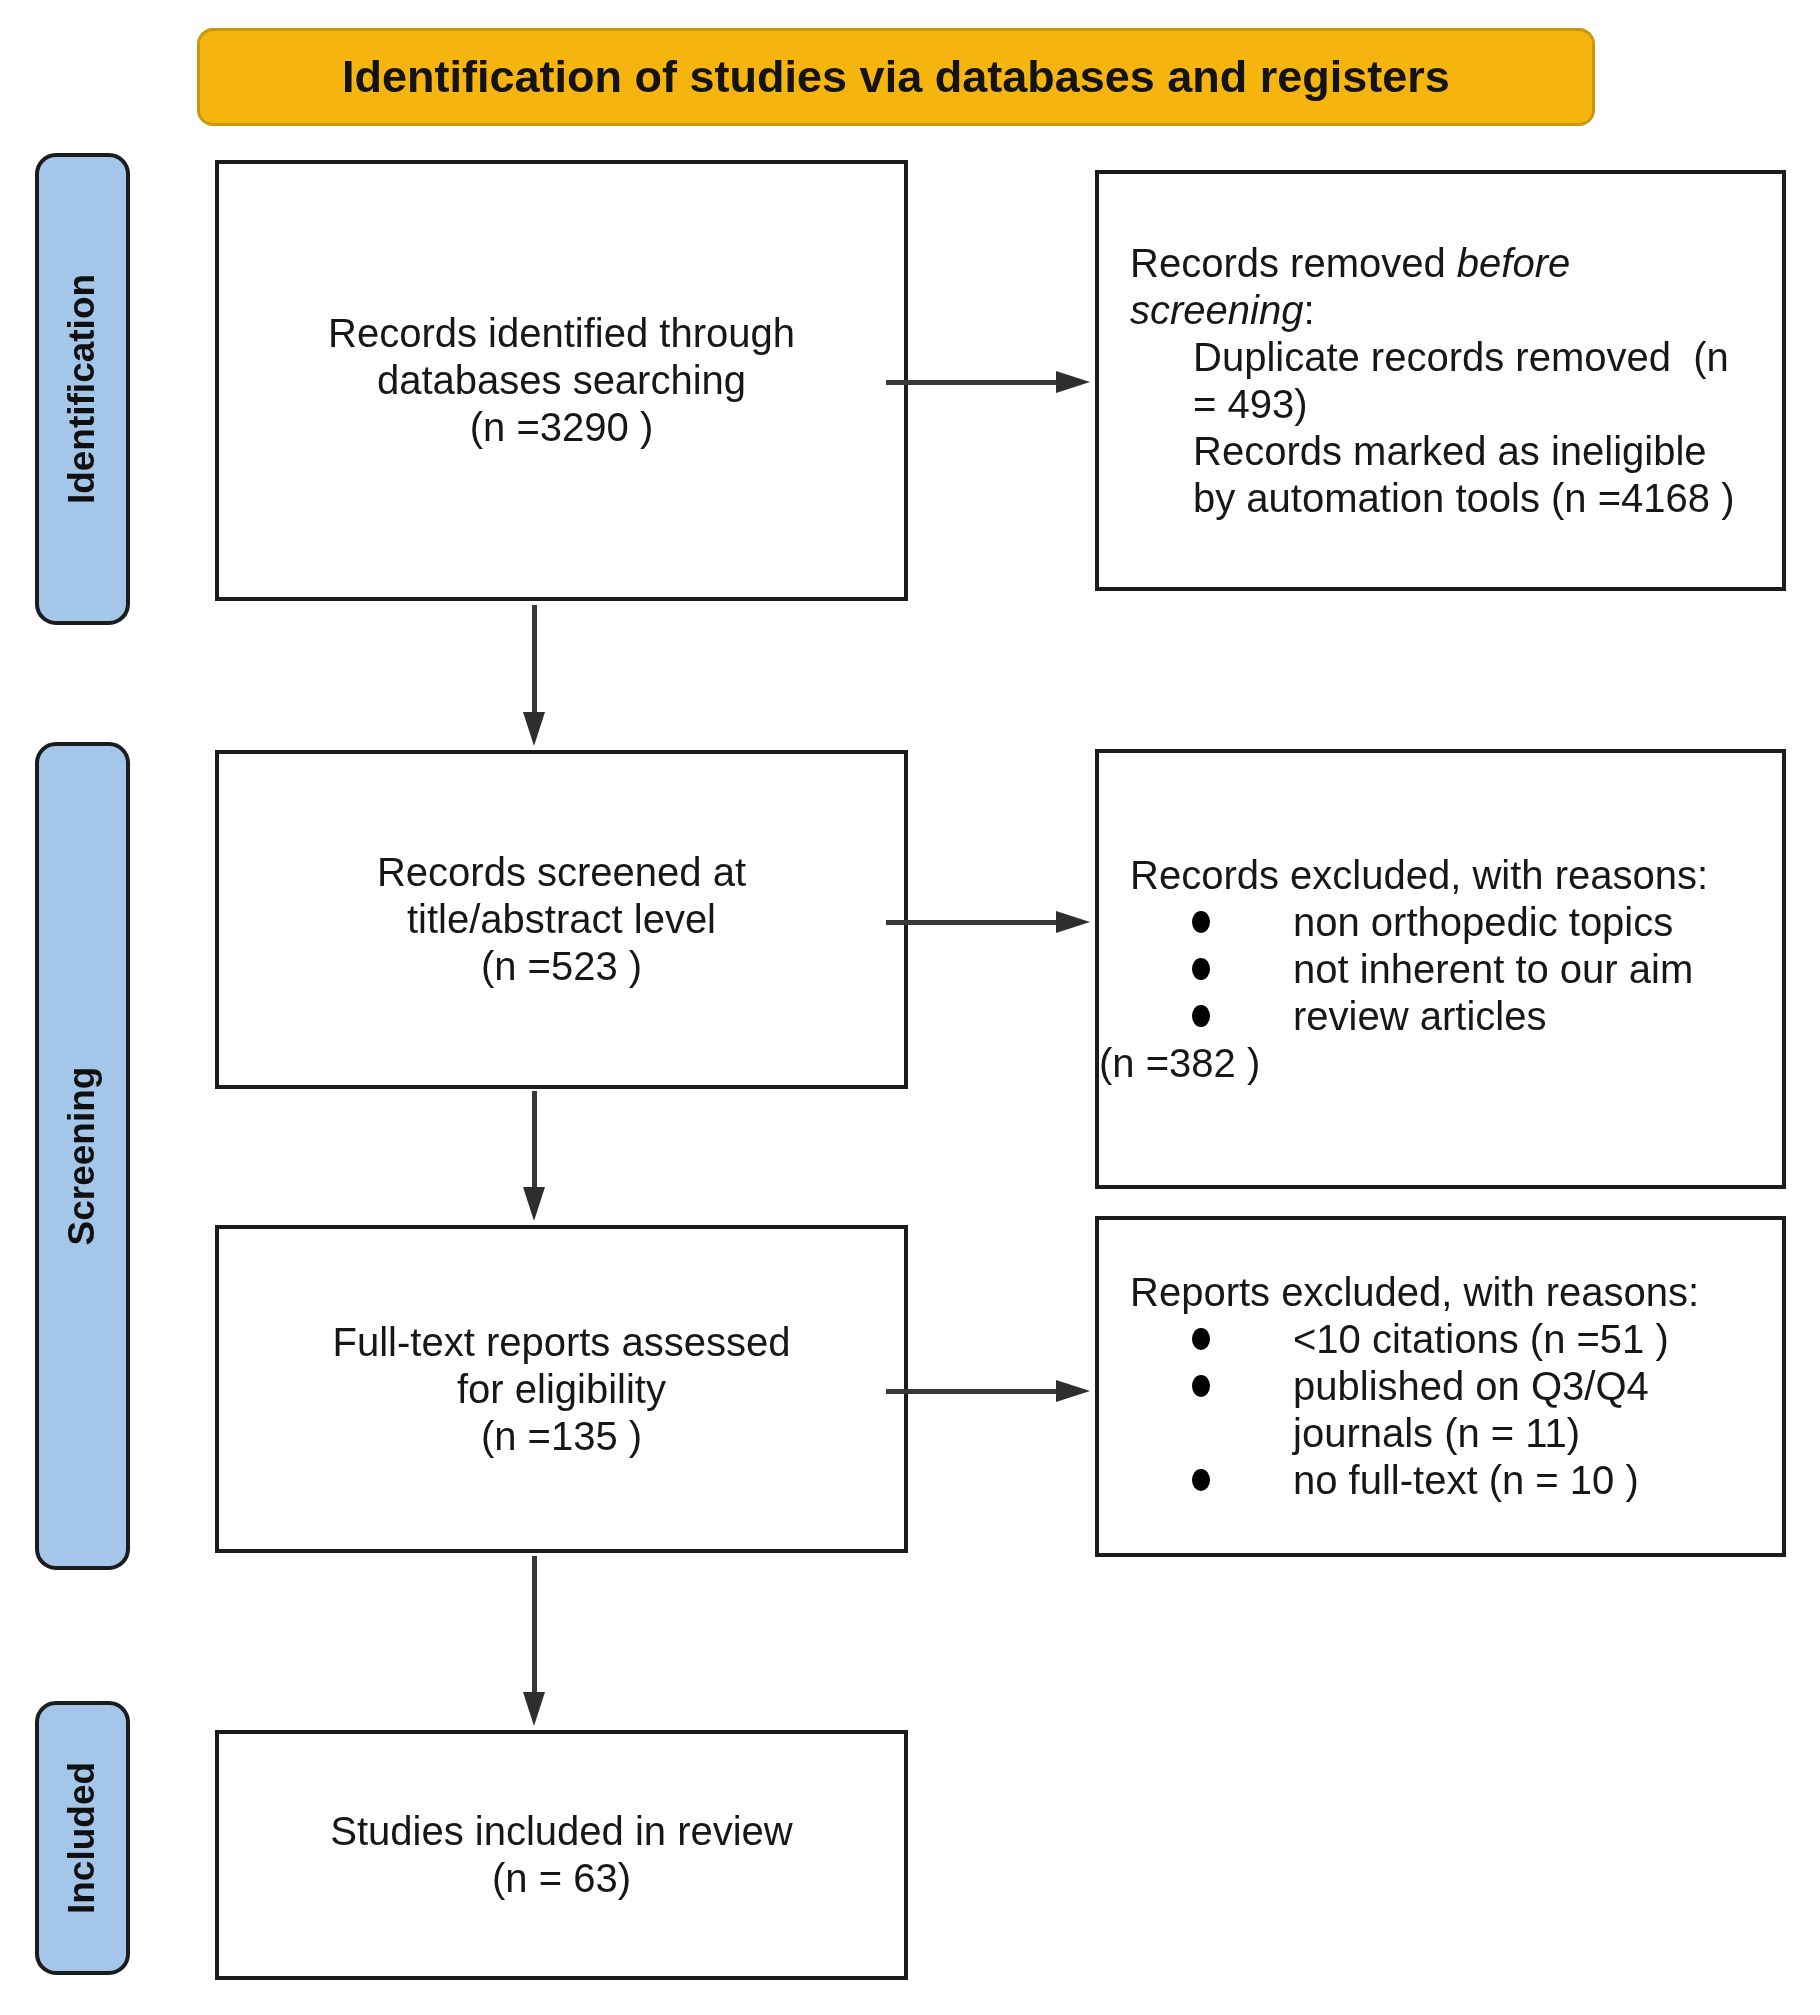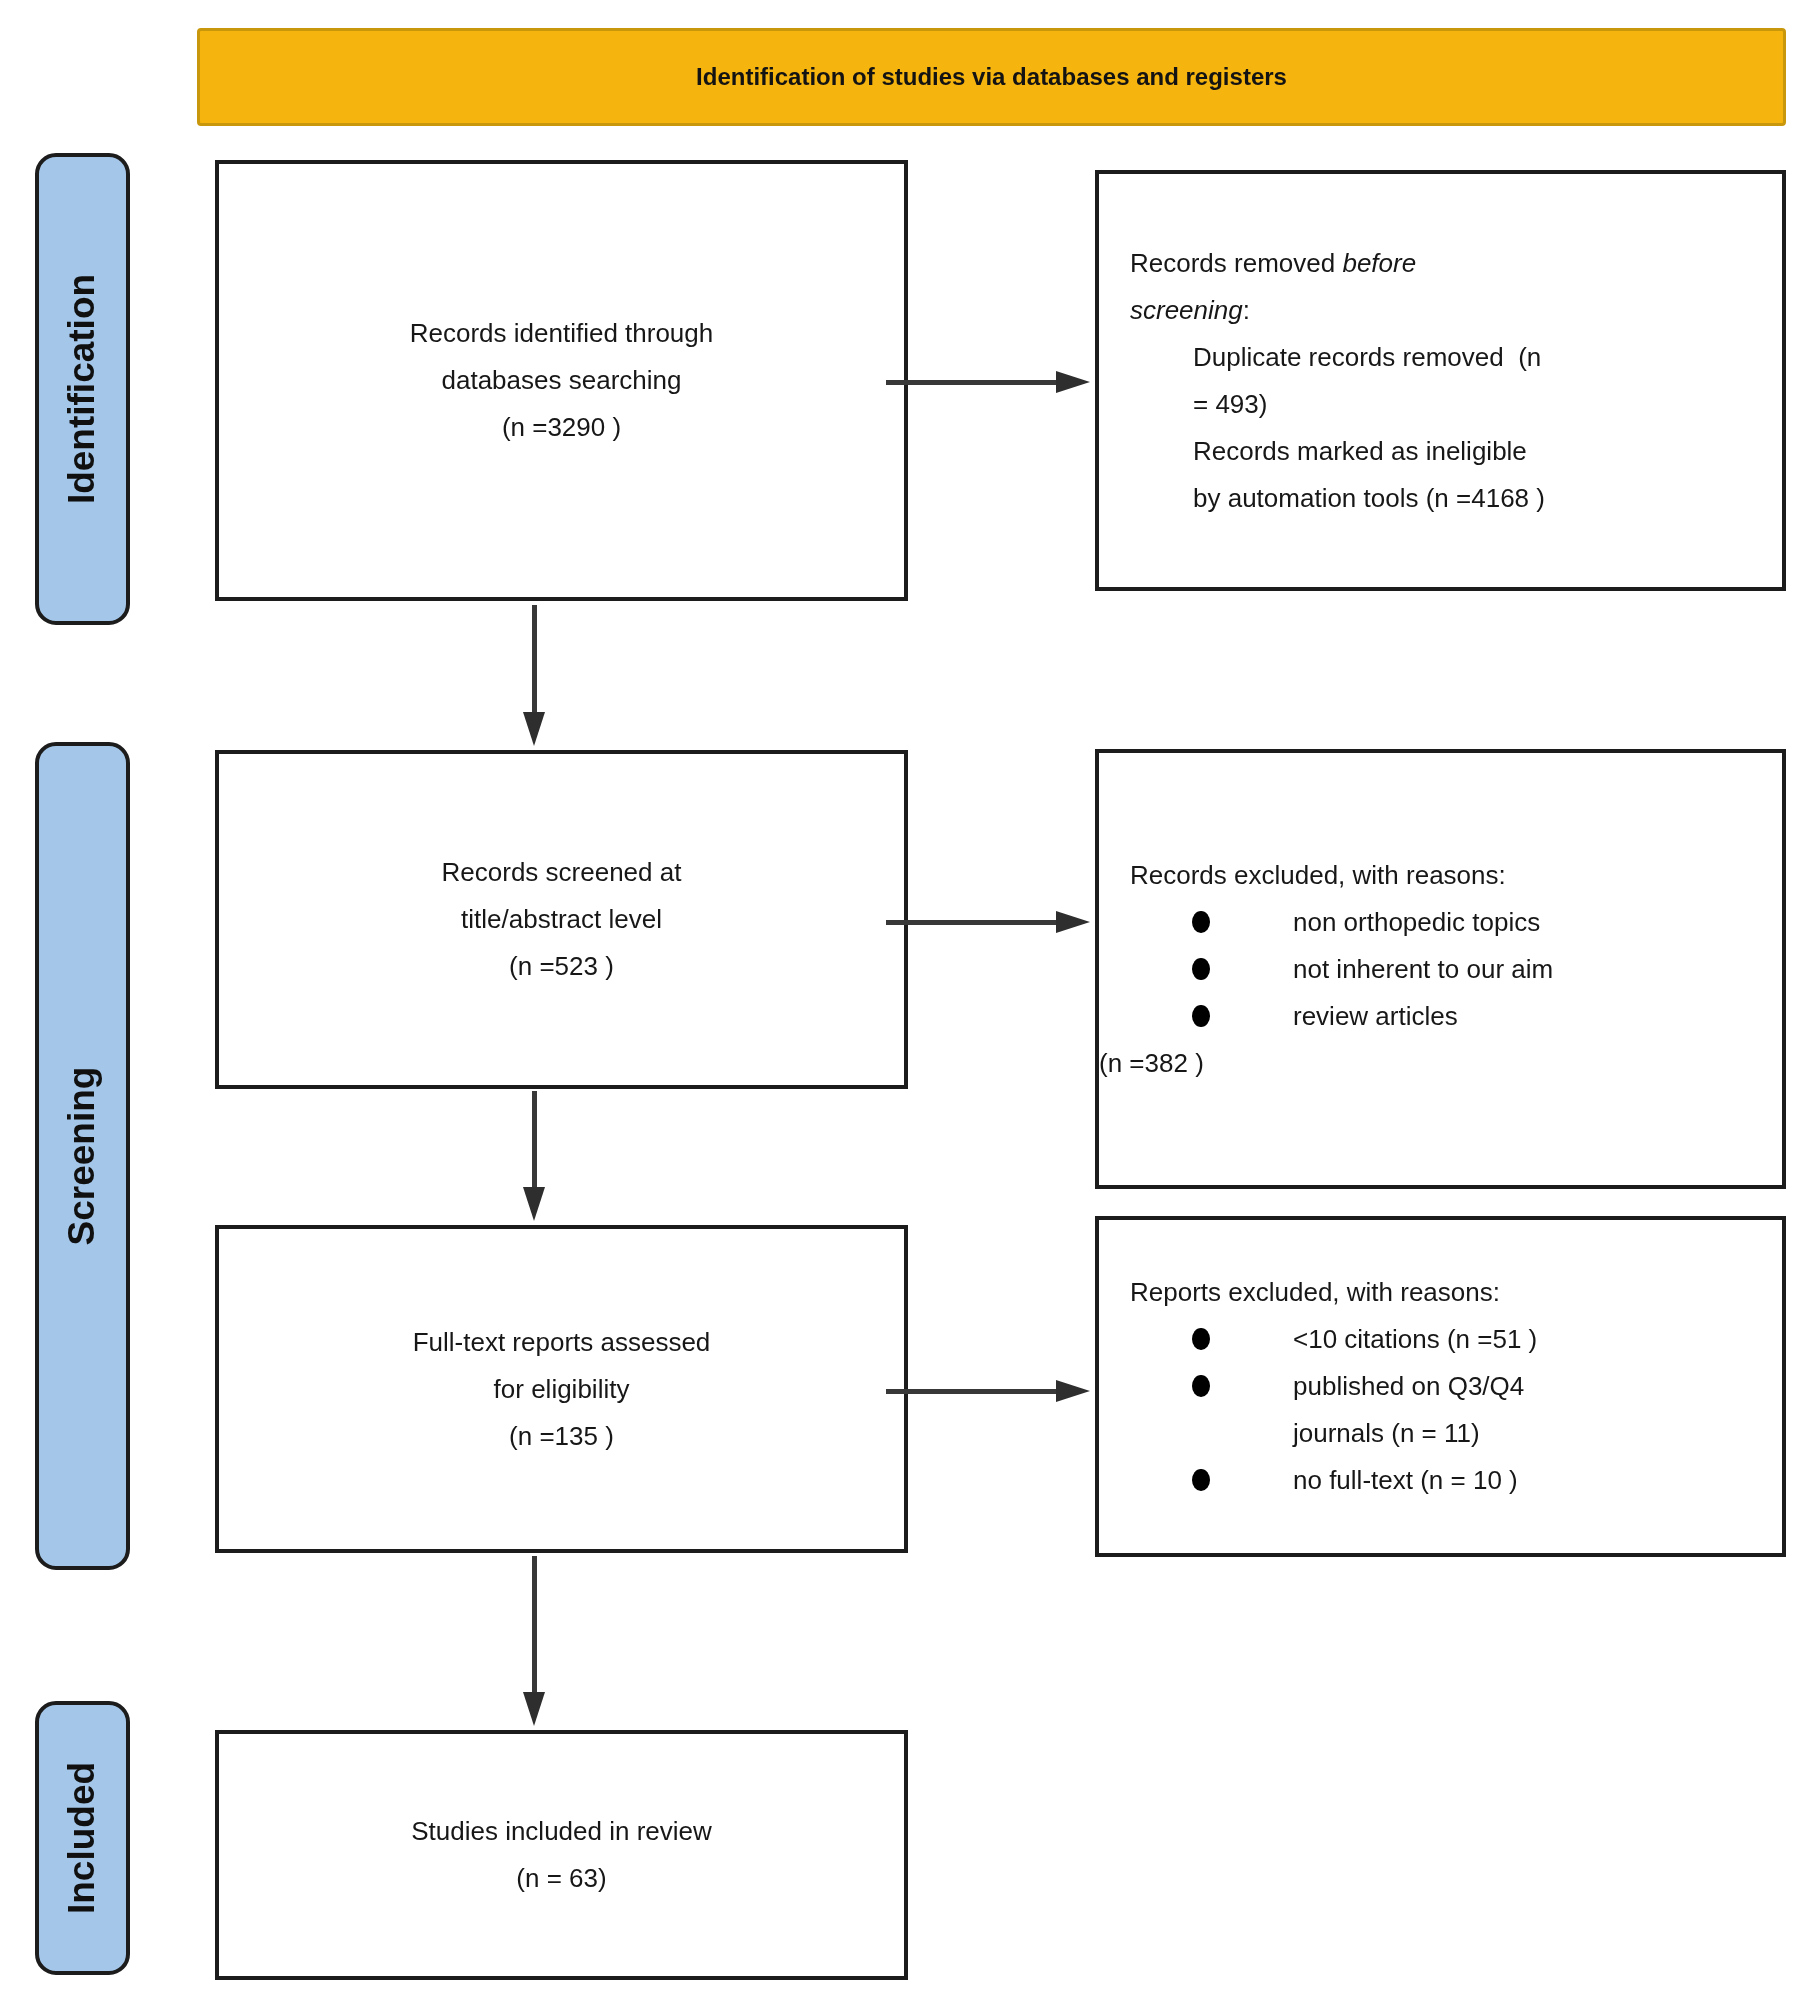--- a/index.html
+++ b/index.html
@@ -5,44 +5,44 @@
   html,body{margin:0;padding:0;background:#ffffff;}
   .canvas{
     position:relative;
     width:1821px;height:2015px;
     background:#ffffff;
     font-family:"Liberation Sans", sans-serif;
     color:#171717;
   }
   
   .banner{
-    position:absolute;left:197px;top:28px;width:1589px;height:98px;
-    background:#F6B40F;border:3.7px solid #C9970B;border-radius:4px;
+    position:absolute;left:197px;top:28px;width:1398px;height:98px;
+    background:#F6B40F;border:3.7px solid #C9970B;border-radius:16px;
     box-sizing:border-box;
     display:flex;align-items:center;justify-content:center;
-    font-weight:bold;font-size:24px;color:#131313;
+    font-weight:bold;font-size:45px;color:#131313;
   }
   
   .stage{
     position:absolute;left:35px;width:95px;
     background:#A4C6E8;border:4.5px solid #1c1c1c;border-radius:21px;
     box-sizing:border-box;
     display:flex;align-items:center;justify-content:center;
   }
   .stage .rot{
     transform:rotate(-90deg);white-space:nowrap;
     font-weight:bold;font-size:37px;color:#101010;
   }
   .stage-identification{top:153px;height:472px;}
   .stage-screening{top:742px;height:828px;}
   .stage-included{top:1701px;height:274px;}
   
   .box{
     position:absolute;background:#ffffff;border:4.5px solid #1c1c1c;
-    box-sizing:border-box;font-size:26px;line-height:47px;
+    box-sizing:border-box;font-size:40px;line-height:47px;
   }
   .flow-box{
     left:188px;width:693px;
     display:flex;align-items:center;justify-content:center;
     text-align:center;white-space:pre-wrap;margin-left:27px;
   }
   .fb-identified{top:160px;height:441px;}
   .fb-screened{top:750px;height:339px;}
   .fb-fulltext{top:1225px;height:328px;}
   .fb-included{top:1730px;height:250px;}

